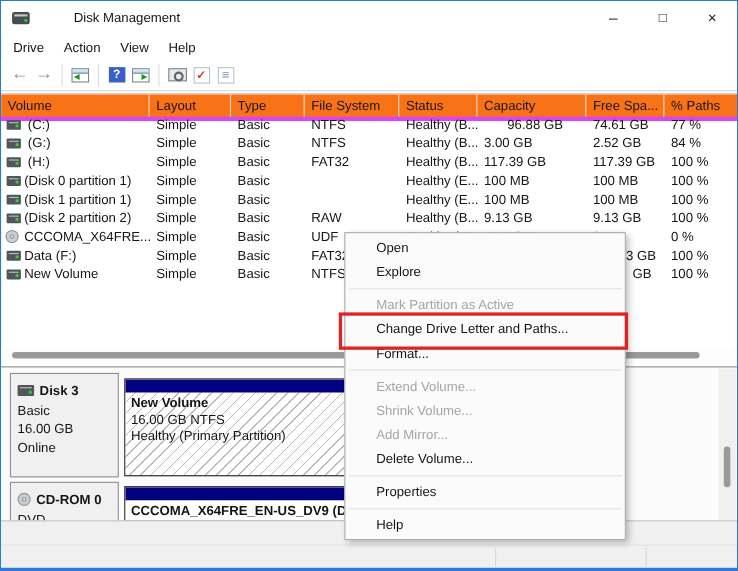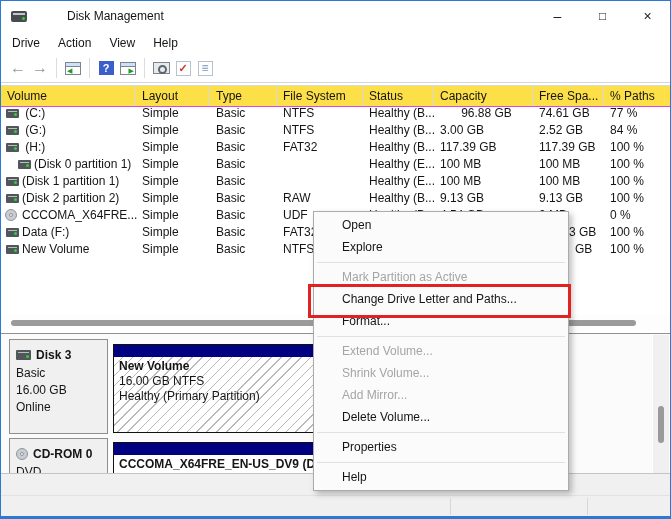--- a/index.html
+++ b/index.html
@@ -34,21 +34,21 @@
   .tb-help{width:15px;height:14px;background:#3a5fc8;color:#fff;font-weight:bold;font-size:11px;
     display:flex;align-items:center;justify-content:center;}
   .tb-lens{width:17px;height:12px;background:#e8eaec;border:1px solid #7a8591;box-sizing:border-box;position:relative;}
   .tb-lens::after{content:'';position:absolute;right:2px;top:2px;width:5px;height:5px;border:2px solid #5b6670;border-radius:50%;}
   .tb-sq{width:15px;height:15px;background:#fff;border:1px solid #b9c2cc;box-sizing:border-box;
     display:flex;align-items:center;justify-content:center;}
   .tb-check{color:#d4372c;font-weight:bold;font-size:11px;}
   .tb-list{color:#7c93bd;font-size:12px;line-height:12px;}
 
   
-  .vt-header{position:absolute;left:0;top:84px;right:0;height:20px;border-top:1px solid #d9d9d9;border-bottom:1px solid #d946ef;background:#fde047;}
+  .vt-header{position:absolute;left:0;top:84px;right:0;height:20px;border-top:1px solid #d9d9d9;border-bottom:4px solid #d946ef;background:#f97316;}
   .vt-hcell{position:absolute;top:0;height:20px;line-height:20px;padding-left:6px;box-sizing:border-box;
     border-right:1px solid #d9d9d9;white-space:pre;overflow:hidden;}
   .vt-rows{position:absolute;left:0;top:104px;right:0;height:153px;}
   .vt-row{position:absolute;left:0;right:0;height:17px;}
   .vt-cell{position:absolute;top:0;height:17px;line-height:17px;padding-left:6px;box-sizing:border-box;white-space:pre;}
   .icon-disk{position:absolute;left:5px;top:4px;width:13px;height:9px;background:#51565a;border-radius:1px;}
   .icon-disk::before{content:'';position:absolute;left:2px;top:2px;right:2px;height:1px;background:#b9bdc0;}
   .icon-disk::after{content:'';position:absolute;right:2px;bottom:2px;width:3px;height:3px;background:#2fd32f;border-radius:50%;}
   .icon-cd{position:absolute;left:4px;top:2px;width:12px;height:12px;border-radius:50%;
     background:#c9cdd1;border:1px solid #8e959b;box-sizing:border-box;}
@@ -192,21 +192,21 @@
         <div class="vt-cell" style="left: 0px; width: 135px; padding-left: 21px;"><div class="icon-disk"></div><span> (H:)</span></div>
         <div class="vt-cell" style="left: 135px; width: 74px;">Simple</div>
         <div class="vt-cell" style="left: 209px; width: 67px;">Basic</div>
         <div class="vt-cell" style="left: 276px; width: 86px;">FAT32</div>
         <div class="vt-cell" style="left: 362px; width: 71px;">Healthy (B...</div>
         <div class="vt-cell" style="left: 433px; width: 99px;">117.39 GB</div>
         <div class="vt-cell" style="left: 532px; width: 71px;">117.39 GB</div>
         <div class="vt-cell" style="left: 603px; width: 68px;">100 %</div>
       </div>
       <div class="vt-row" style="top: 51px;">
-        <div class="vt-cell" style="left: 12px; width: 135px; padding-left: 21px;"><div class="icon-disk"></div><span>(Disk 0 partition 1)</span></div>
+        <div class="vt-cell" style="left: 0px; width: 135px; padding-left: 21px;"><div class="icon-disk"></div><span>(Disk 0 partition 1)</span></div>
         <div class="vt-cell" style="left: 135px; width: 74px;">Simple</div>
         <div class="vt-cell" style="left: 209px; width: 67px;">Basic</div>
         <div class="vt-cell" style="left: 276px; width: 86px;"></div>
         <div class="vt-cell" style="left: 362px; width: 71px;">Healthy (E...</div>
         <div class="vt-cell" style="left: 433px; width: 99px;">100 MB</div>
         <div class="vt-cell" style="left: 532px; width: 71px;">100 MB</div>
         <div class="vt-cell" style="left: 603px; width: 68px;">100 %</div>
       </div>
       <div class="vt-row" style="top: 68px;">
         <div class="vt-cell" style="left: 0px; width: 135px; padding-left: 21px;"><div class="icon-disk"></div><span>(Disk 1 partition 1)</span></div>

